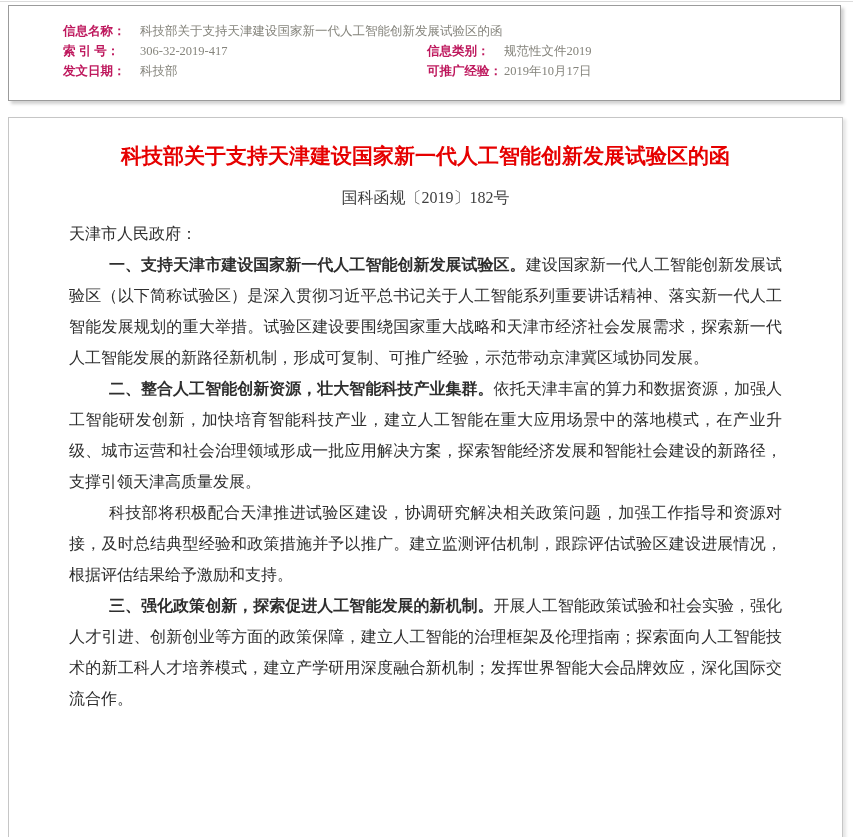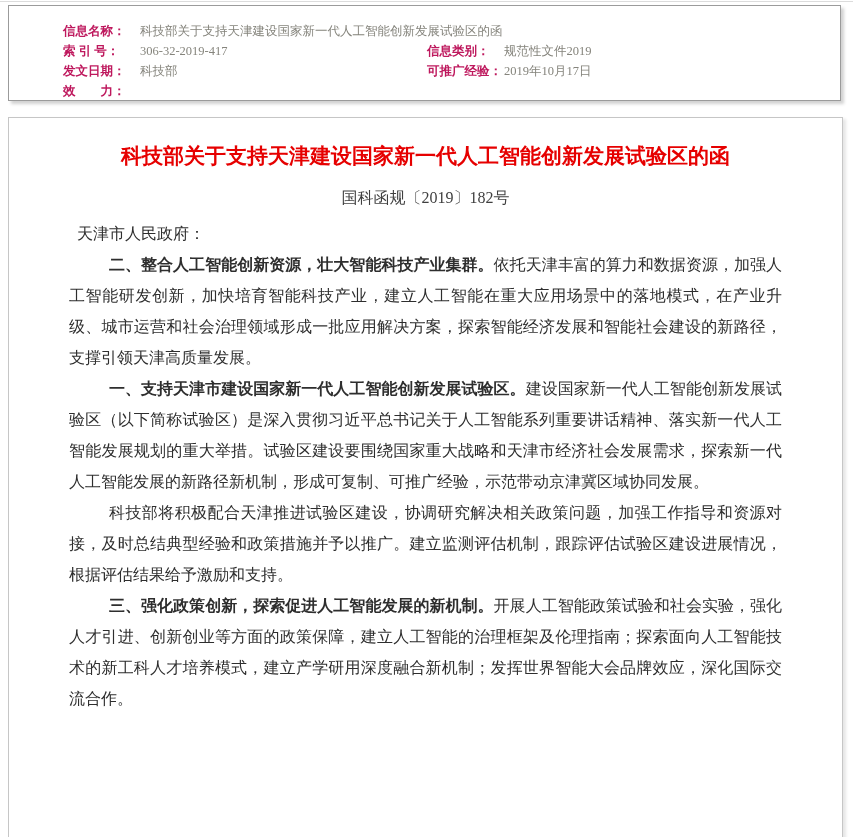--- a/index.html
+++ b/index.html
@@ -47,21 +47,21 @@
   }
   .doc-number{
     margin-top:19px;text-align:center;
     font-size:16px;line-height:17px;color:#3f3f3f;
   }
   .doc-body{
     margin-top:12px;
     font-size:16px;line-height:31px;color:#2e2e2e;
   }
   .doc-body p{margin:0;text-indent:40px;text-align:justify;}
-  .doc-body p.no-indent{text-indent:0;margin-left:8px;}
+  .doc-body p.no-indent{text-indent:0;}
   .lead{font-weight:bold;}
 </style>
 </head>
 <body>
 
 <div class="top-rule"></div>
 
 <div class="meta-box">
   <div class="m-row">
     <span class="m-label">信息名称：</span><span class="m-value">科技部关于支持天津建设国家新一代人工智能创新发展试验区的函</span>
@@ -76,36 +76,33 @@
   </div>
   <div class="m-cols">
     <div class="m-col-left">
       <span class="m-label">发文日期：</span><span class="m-value">科技部</span>
     </div>
     <div class="m-col-right">
       <span class="m-label">可推广经验：</span><span class="m-value">2019年10月17日</span>
     </div>
   </div>
   <div class="m-cols">
-    <div class="m-col-right">
-      <span class="m-label">效　　力：</span><span class="m-value"></span>
-    </div>
   </div>
 </div>
 
 <div class="doc-box">
   <h1 class="doc-title">科技部关于支持天津建设国家新一代人工智能创新发展试验区的函</h1>
   <div class="doc-number">国科函规〔2019〕182号</div>
 
   <div class="doc-body">
     <p class="no-indent">天津市人民政府：</p>
 
 
+    <p><span class="lead">一、支持天津市建设国家新一代人工智能创新发展试验区。</span><span>建设国家新一代人工智能创新发展试验区（以下简称试验区）是深入贯彻习近平总书记关于人工智能系列重要讲话精神、落实新一代人工智能发展规划的重大举措。试验区建设要围绕国家重大战略和天津市经济社会发展需求，探索新一代人工智能发展的新路径新机制，形成可复制、可推广经验，示范带动京津冀区域协同发展。</span></p>
+
     <p><span class="lead">二、整合人工智能创新资源，壮大智能科技产业集群。</span><span>依托天津丰富的算力和数据资源，加强人工智能研发创新，加快培育智能科技产业，建立人工智能在重大应用场景中的落地模式，在产业升级、城市运营和社会治理领域形成一批应用解决方案，探索智能经济发展和智能社会建设的新路径，支撑引领天津高质量发展。</span></p>
-
-    <p><span class="lead">一、支持天津市建设国家新一代人工智能创新发展试验区。</span><span>建设国家新一代人工智能创新发展试验区（以下简称试验区）是深入贯彻习近平总书记关于人工智能系列重要讲话精神、落实新一代人工智能发展规划的重大举措。试验区建设要围绕国家重大战略和天津市经济社会发展需求，探索新一代人工智能发展的新路径新机制，形成可复制、可推广经验，示范带动京津冀区域协同发展。</span></p>
 
     <p><span>科技部将积极配合天津推进试验区建设，协调研究解决相关政策问题，加强工作指导和资源对接，及时总结典型经验和政策措施并予以推广。建立监测评估机制，跟踪评估试验区建设进展情况，根据评估结果给予激励和支持。</span></p>
 
     <p><span class="lead">三、强化政策创新，探索促进人工智能发展的新机制。</span><span>开展人工智能政策试验和社会实验，强化人才引进、创新创业等方面的政策保障，建立人工智能的治理框架及伦理指南；探索面向人工智能技术的新工科人才培养模式，建立产学研用深度融合新机制；发挥世界智能大会品牌效应，深化国际交流合作。</span></p>
 
   </div>
 </div>
 
 </body></html>

